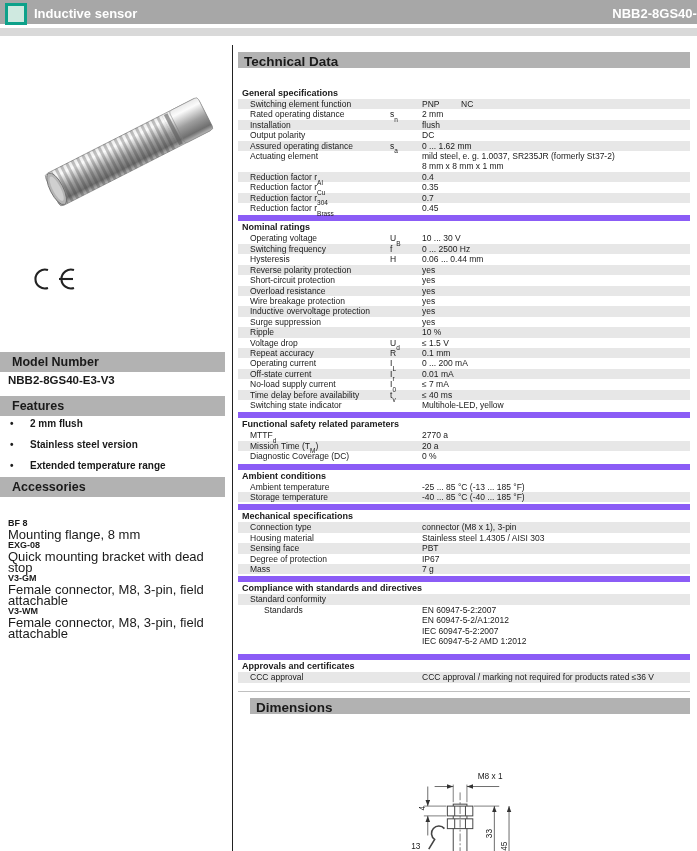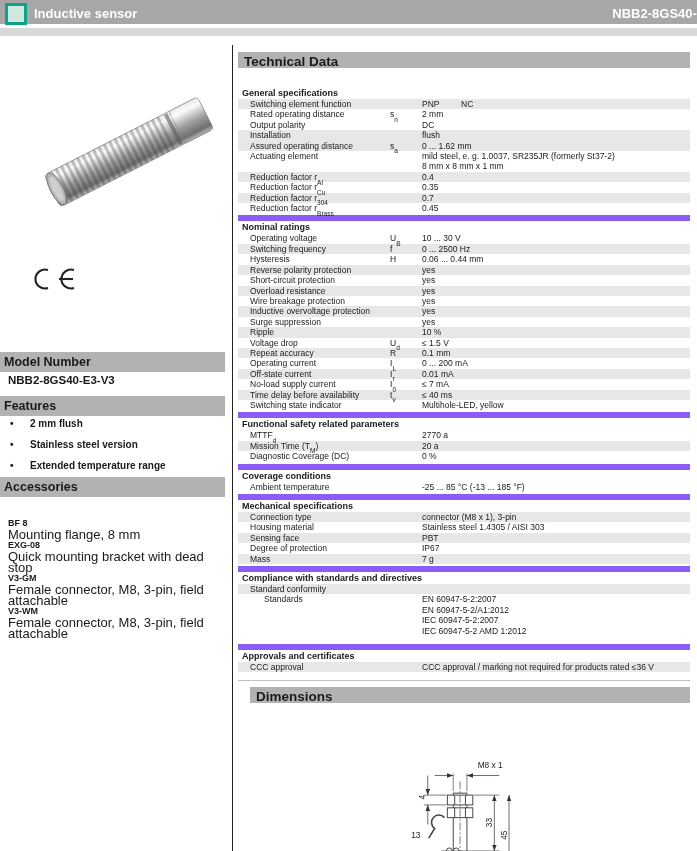--- a/index.html
+++ b/index.html
@@ -8,21 +8,21 @@
   
   .hdr{position:absolute;top:0;left:0;width:697px;height:24px;background:#a7a7a7;padding-left:44px;}
   .logo{position:absolute;left:5px;top:3px;width:16px;height:16px;background:#cfe9e0;border:3px solid #0da18a;}
   .hdr-title{position:absolute;left:34px;top:0;line-height:28px;font-size:13px;font-weight:bold;color:#fff;}
   .hdr-model{position:absolute;right:8px;top:0;line-height:28px;font-size:13px;font-weight:bold;color:#fff;}
   .substrip{position:absolute;top:28px;left:0;width:697px;height:8px;background:#d9d9d9;}
   
   #photo{position:absolute;left:30px;top:55px;}
   #ce{position:absolute;left:30px;top:266px;}
   .sbar{position:absolute;left:0;width:225px;height:20px;background:#b2b2b2;font-weight:bold;
-        font-size:12.5px;line-height:20px;padding-left:4px;box-sizing:border-box;}
+        font-size:12.5px;line-height:20px;padding-left:12px;box-sizing:border-box;}
   #bar-model{top:352px}
   #bar-features{top:396px}
   #bar-acc{top:477px}
   #model-no{position:absolute;left:8px;top:374px;font-weight:bold;font-size:11.5px;}
   #features-list{position:absolute;left:8px;top:418px;width:210px;}
   .feat{display:flex;font-weight:bold;font-size:10px;line-height:12px;margin-bottom:9px;}
   .feat .blt{flex:0 0 20px;padding-left:2px;}
   #acc-list{position:absolute;left:8px;top:518px;width:214px;}
   .acc-name{font-weight:bold;font-size:9px;line-height:11px;}
   .acc-desc{font-size:13px;line-height:11px;}
@@ -142,32 +142,32 @@
             <div><span class="v-first">PNP</span><span>NC</span></div>
           </div>
         </div>
         <div class="t-row">
           <div class="t-label">Rated operating distance</div>
           <div class="t-sym">s<sub>n</sub></div>
           <div class="t-val">
             <div>2 mm</div>
           </div>
         </div>
+        <div class="t-row shaded">
+          <div class="t-label">Installation</div>
+          <div class="t-sym"></div>
+          <div class="t-val">
+            <div>flush</div>
+          </div>
+        </div>
         <div class="t-row">
           <div class="t-label">Output polarity</div>
           <div class="t-sym"></div>
           <div class="t-val">
             <div>DC</div>
-          </div>
-        </div>
-        <div class="t-row shaded">
-          <div class="t-label">Installation</div>
-          <div class="t-sym"></div>
-          <div class="t-val">
-            <div>flush</div>
           </div>
         </div>
         <div class="t-row shaded">
           <div class="t-label">Assured operating distance</div>
           <div class="t-sym">s<sub>a</sub></div>
           <div class="t-val">
             <div>0 ... 1.62 mm</div>
           </div>
         </div>
         <div class="t-row">
@@ -341,26 +341,33 @@
             <div>20 a</div>
           </div>
         </div>
         <div class="t-row">
           <div class="t-label">Diagnostic Coverage (DC)</div>
           <div class="t-sym"></div>
           <div class="t-val">
             <div>0 %</div>
           </div>
         </div>
-        <div class="t-sec-head rule">Coverage conditions</div>
+        <div class="t-sec-head rule">Ambient conditions</div>
         <div class="t-row">
           <div class="t-label">Ambient temperature</div>
           <div class="t-sym"></div>
           <div class="t-val">
             <div>-25 ... 85 °C (-13 ... 185 °F)</div>
+          </div>
+        </div>
+        <div class="t-row shaded">
+          <div class="t-label">Storage temperature</div>
+          <div class="t-sym"></div>
+          <div class="t-val">
+            <div>-40 ... 85 °C (-40 ... 185 °F)</div>
           </div>
         </div>
         <div class="t-sec-head rule">Mechanical specifications</div>
         <div class="t-row shaded">
           <div class="t-label">Connection type</div>
           <div class="t-sym"></div>
           <div class="t-val">
             <div>connector (M8 x 1), 3-pin</div>
           </div>
         </div>

